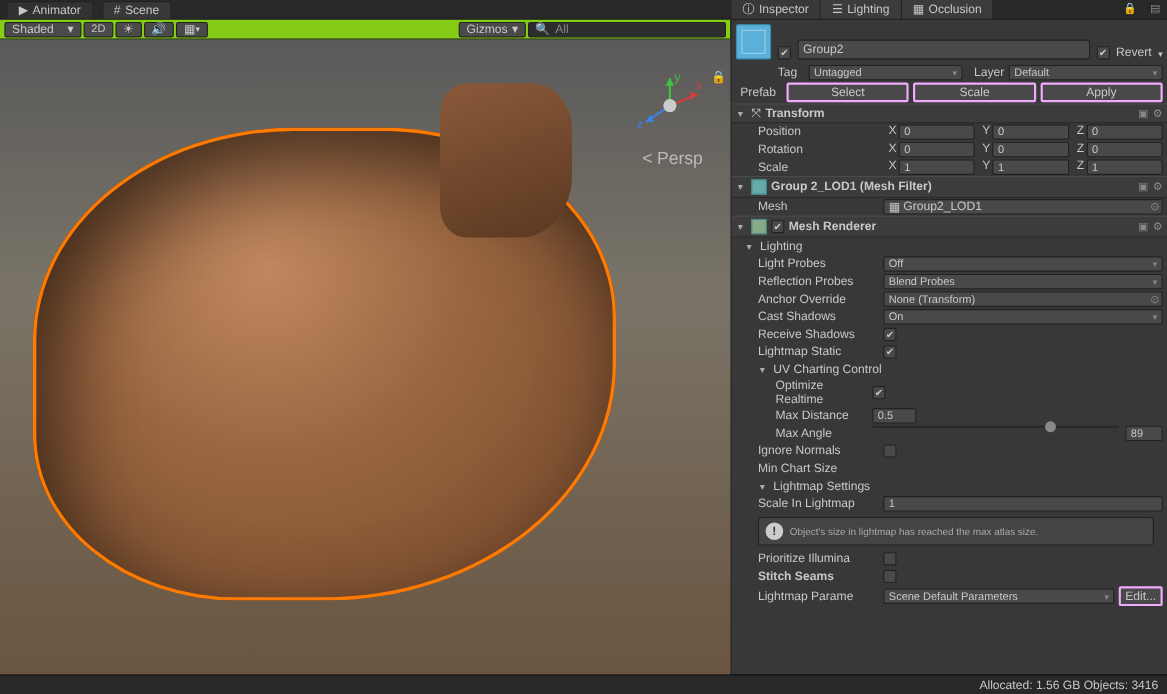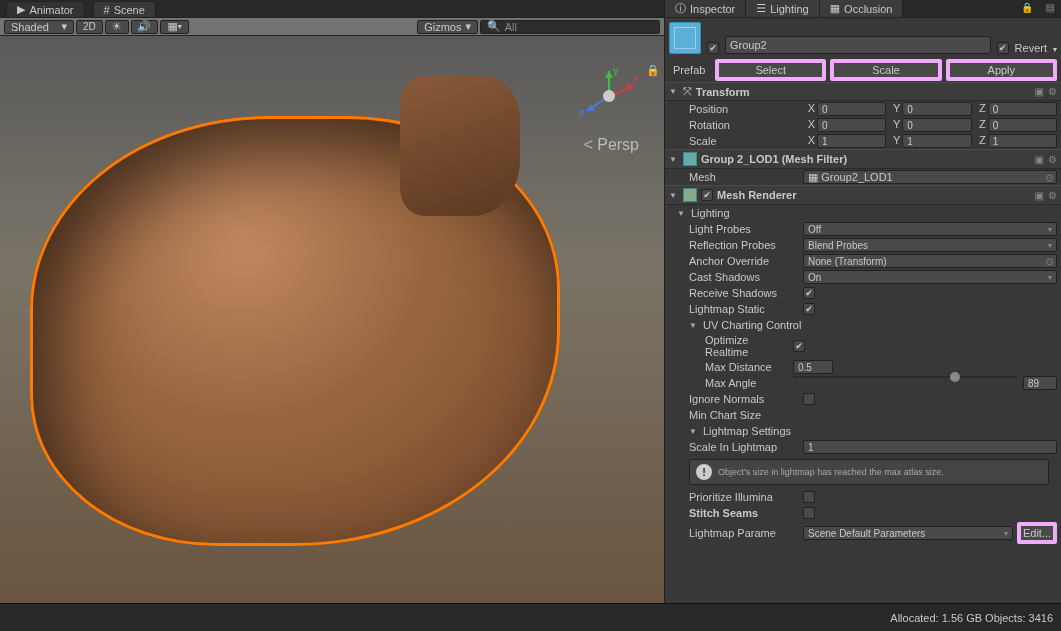--- a/index.html
+++ b/index.html
@@ -3,21 +3,21 @@
 <meta charset="utf-8">
 <style>
 * { margin:0; padding:0; box-sizing:border-box; font-family:Verdana,Geneva,sans-serif; font-size:11px; color:#c8c8c8; }
 body { background:#383838; width:1061px; height:631px; overflow:hidden; display:flex; flex-direction:column; }
 .main { display:flex; flex:1; min-height:0; }
 .left { width:664px; display:flex; flex-direction:column; background:#282828; }
 .right { flex:1; display:flex; flex-direction:column; background:#383838; border-left:1px solid #222; }
 .tabs { display:flex; height:18px; background:#282828; border-bottom:1px solid #222; align-items:flex-end; }
 .tab { padding:2px 10px; background:#383838; border:1px solid #222; border-bottom:none; margin-right:2px; margin-left:6px; border-radius:3px 3px 0 0; display:flex; align-items:center; gap:4px; height:16px; cursor:pointer; }
 .tab.inactive { background:#323232; }
-.toolbar { display:flex; height:18px; background:#737373; border-bottom:1px solid #222; align-items:center; padding:4px 4px; gap:2px; }
+.toolbar { display:flex; height:18px; background:#84cc16; border-bottom:1px solid #222; align-items:center; padding:4px 4px; gap:2px; }
 .tbtn { background:#4a4a4a; border:1px solid #222; padding:1px 6px; border-radius:2px; height:14px; display:flex; align-items:center; cursor:pointer; font-size:10px; }
 .tbtn.search { background:#2d2d2d; flex:0 0 180px; }
 .viewport { flex:1; background:linear-gradient(180deg,#5a5a5a 0%,#7a7468 40%,#6a5540 100%); position:relative; overflow:hidden; }
 .rock { position:absolute; top:80px; left:30px; width:530px; height:430px; border-radius:45% 40% 50% 35%; background:radial-gradient(ellipse at 40% 30%, #c08860 0%, #9a6640 40%, #6e4428 100%); box-shadow:0 0 0 3px #ff7a00 inset, 20px 30px 80px rgba(0,0,0,0.6) inset; }
 .rock::before { content:''; position:absolute; top:-40px; right:40px; width:120px; height:140px; background:linear-gradient(160deg,#8a5a3a,#5a3820); border-radius:20% 30% 40% 20%; }
 .grid { position:absolute; inset:0; background:
   repeating-linear-gradient(45deg, rgba(255,255,255,0.15) 0 1px, transparent 1px 40px),
   repeating-linear-gradient(-45deg, rgba(255,255,255,0.15) 0 1px, transparent 1px 40px),
   linear-gradient(45deg,#d44,#e84,#ec4,#4c4,#4cc,#48c,#84c,#c4c);
   transform:perspective(800px) rotateX(55deg) rotateZ(-20deg) scale(1.6) translateY(-80px);
@@ -35,36 +35,36 @@
 .hdr .title { font-weight:bold; flex:1; }
 .row { display:flex; align-items:center; padding:1px 4px 1px 24px; min-height:16px; gap:4px; }
 .row .lbl { width:110px; flex-shrink:0; }
 .row.sm .lbl { width:100px; padding-left:16px;}
 .fld { background:#494949; border:1px solid #222; padding:0 4px; height:14px; flex:1; border-radius:2px; display:flex; align-items:center; font-size:10px; }
 .fld.drop::after { content:'▾'; font-size:8px; margin-left:auto; color:#888; }
 .fld.obj { position:relative; }
 .fld.obj::after { content:'⊙'; position:absolute; right:2px; font-size:10px; color:#888; }
 .chk { width:12px; height:12px; border:1px solid #222; background:#494949; border-radius:2px; display:inline-flex; align-items:center; justify-content:center; font-size:9px; color:#c8c8c8; cursor:pointer; }
 .chk.on::after { content:'✔'; }
-.btn3 { flex:1; background:#494949; border:4px solid #f0abfc; padding:1px 0; text-align:center; border-radius:2px; cursor:pointer; }
+.btn3 { flex:1; background:#494949; border:2px solid #f0abfc; padding:1px 0; text-align:center; border-radius:2px; cursor:pointer; }
 .foldout { display:inline-block; width:10px; font-size:8px; color:#aaa; cursor:pointer; }
 .top-row { padding:4px; display:flex; align-items:flex-end; gap:6px; }
 .cube-icon { width:32px; height:32px; background:#5ab0d8; border:1px solid #3890b8; border-radius:2px; position:relative; }
 .cube-icon::after{content:'';position:absolute;inset:4px;border:1px solid rgba(255,255,255,0.4);}
 .nameinput { flex:1; background:#494949; border:1px solid #222; padding:2px 4px; border-radius:2px; }
 .xyz { display:flex; gap:2px; flex:1; }
 .xyz span { width:12px; text-align:right; }
 .slider { display:flex; flex:1; gap:6px; }
 .slider-track { flex:1; height:2px; background:#2a2a2a; position:relative; }
 .slider-thumb { position:absolute; top:-4px; width:10px; height:10px; background:#888; border-radius:50%; left:70%; }
 .info-box { margin:4px 12px 4px 24px; background:#444; border:1px solid #222; padding:4px 6px; border-radius:3px; display:flex; gap:6px; align-items:center; }
 .info-ico { width:16px; height:16px; background:#ccc; border-radius:50%; color:#333; display:flex; align-items:center; justify-content:center; font-weight:bold; }
 .comp-icon { width:14px; height:14px; background:#6aa; border:1px solid #488; display:inline-block; }
 .tiny-ico { font-size:10px; color:#888; cursor:pointer; }
-.footer { height:28px; background:#282828; border-top:1px solid #111; display:flex; align-items:center; justify-content:flex-end; padding:0 8px; font-size:10px; color:#999; }
+.footer { height:18px; background:#282828; border-top:1px solid #111; display:flex; align-items:center; justify-content:flex-end; padding:0 8px; font-size:10px; color:#999; }
 svg.axis{position:absolute;}
 </style>
 </head>
 <body>
 
 <div class="main">
   <div class="left">
     <div class="tabs">
       <div class="tab inactive">
           <span>▶</span>
@@ -144,20 +144,26 @@
     <div class="inspector">
 
       <div class="top-row">
         <div class="cube-icon"></div>
         <span class="chk on"></span>
         <div class="nameinput">Group2</div>
         <span class="chk on"></span>
         <span>Revert</span>
         <span style="font-size:8px">▾</span>
       </div>
+      <div class="row" style="padding-left:42px">
+        <span style="width:24px">Tag</span>
+        <div class="fld drop">Untagged</div>
+        <span style="width:34px;text-align:right">Layer</span>
+        <div class="fld drop">Default</div>
+      </div>
       <div class="row" style="padding-left:8px">
         <span style="width:38px">Prefab</span>
         <div class="btn3">Select</div>
         <div class="btn3">Scale</div>
         <div class="btn3">Apply</div>
       </div>
 
       <div class="hdr">
         <span class="foldout">▼</span>
         <span>⤧</span>

